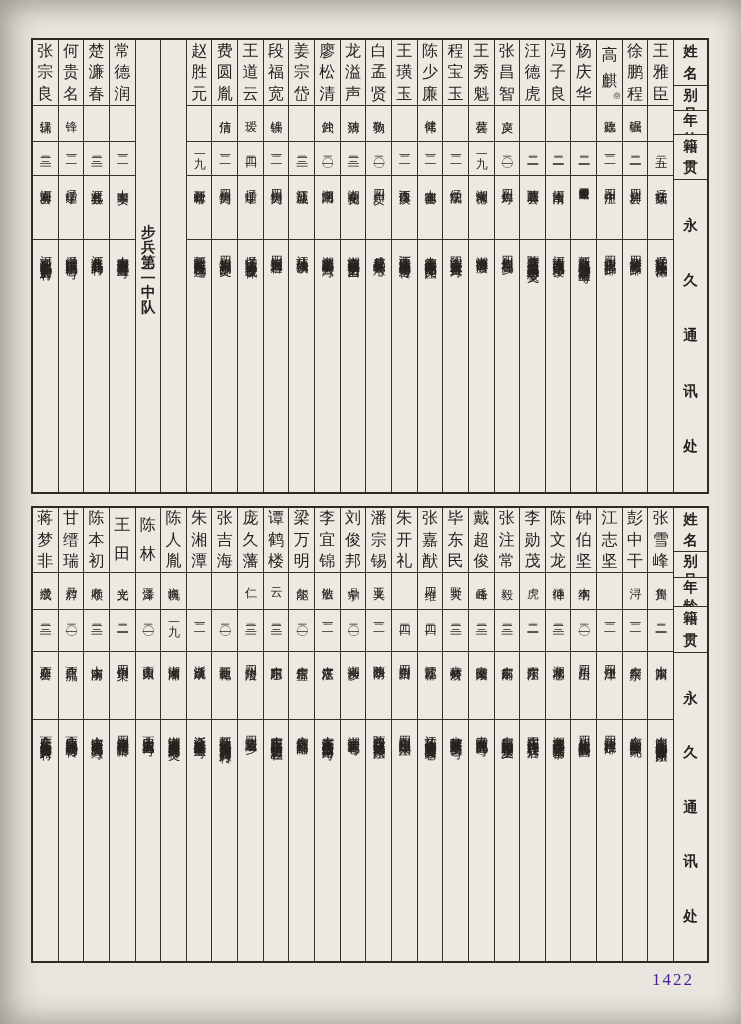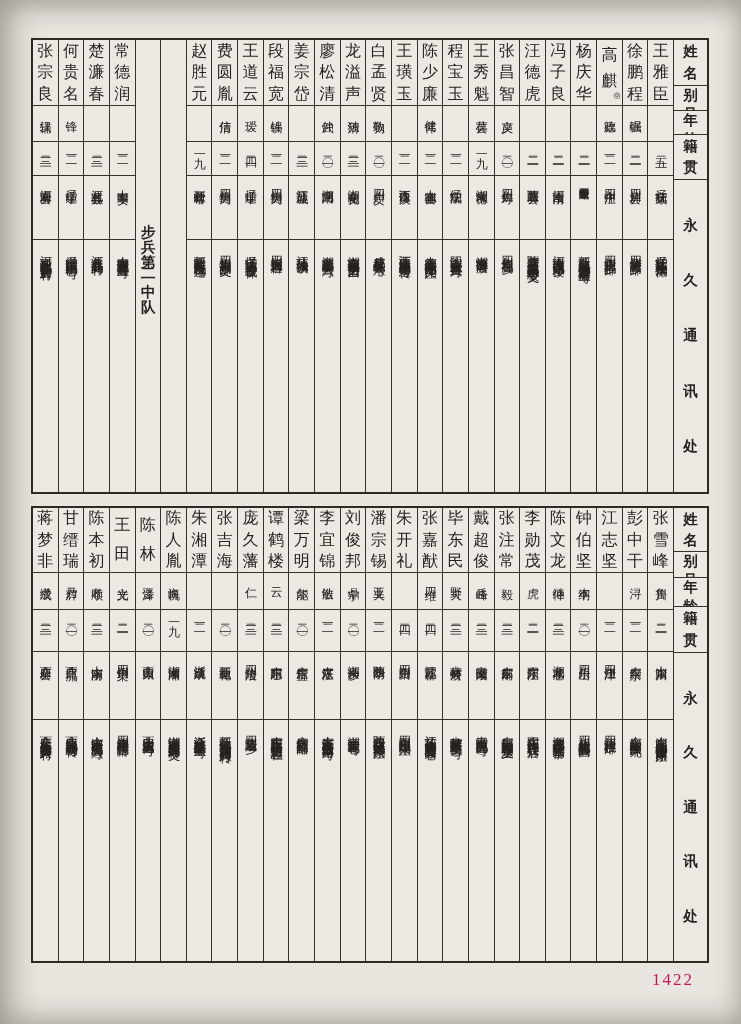--- a/index.html
+++ b/index.html
@@ -60,21 +60,21 @@
   .hdr .charstack{font-weight:700;font-size:14.5px;}
   .name-note{font-size:8.5px;line-height:1;align-self:flex-end;margin-top:-6px;margin-right:1px;}
   
   .col.unit .unit-label{
     writing-mode:vertical-rl;text-orientation:upright;
     font-size:14.5px;font-weight:600;letter-spacing:15px;
     margin:172px auto 0 auto;color:#26231e;
   }
   .page-num{
     position:absolute;left:652px;top:970px;
-    font-size:17px;letter-spacing:2px;color:#be185d;
+    font-size:17px;letter-spacing:2px;color:#4c1d95;
   }
 </style>
 </head>
 <body>
 
 <div class="page">
   <section class="rtable t1" id="table-top">
       <div class="col hdr">
         <div class="cell c-name charstack">
           <span>姓</span>

